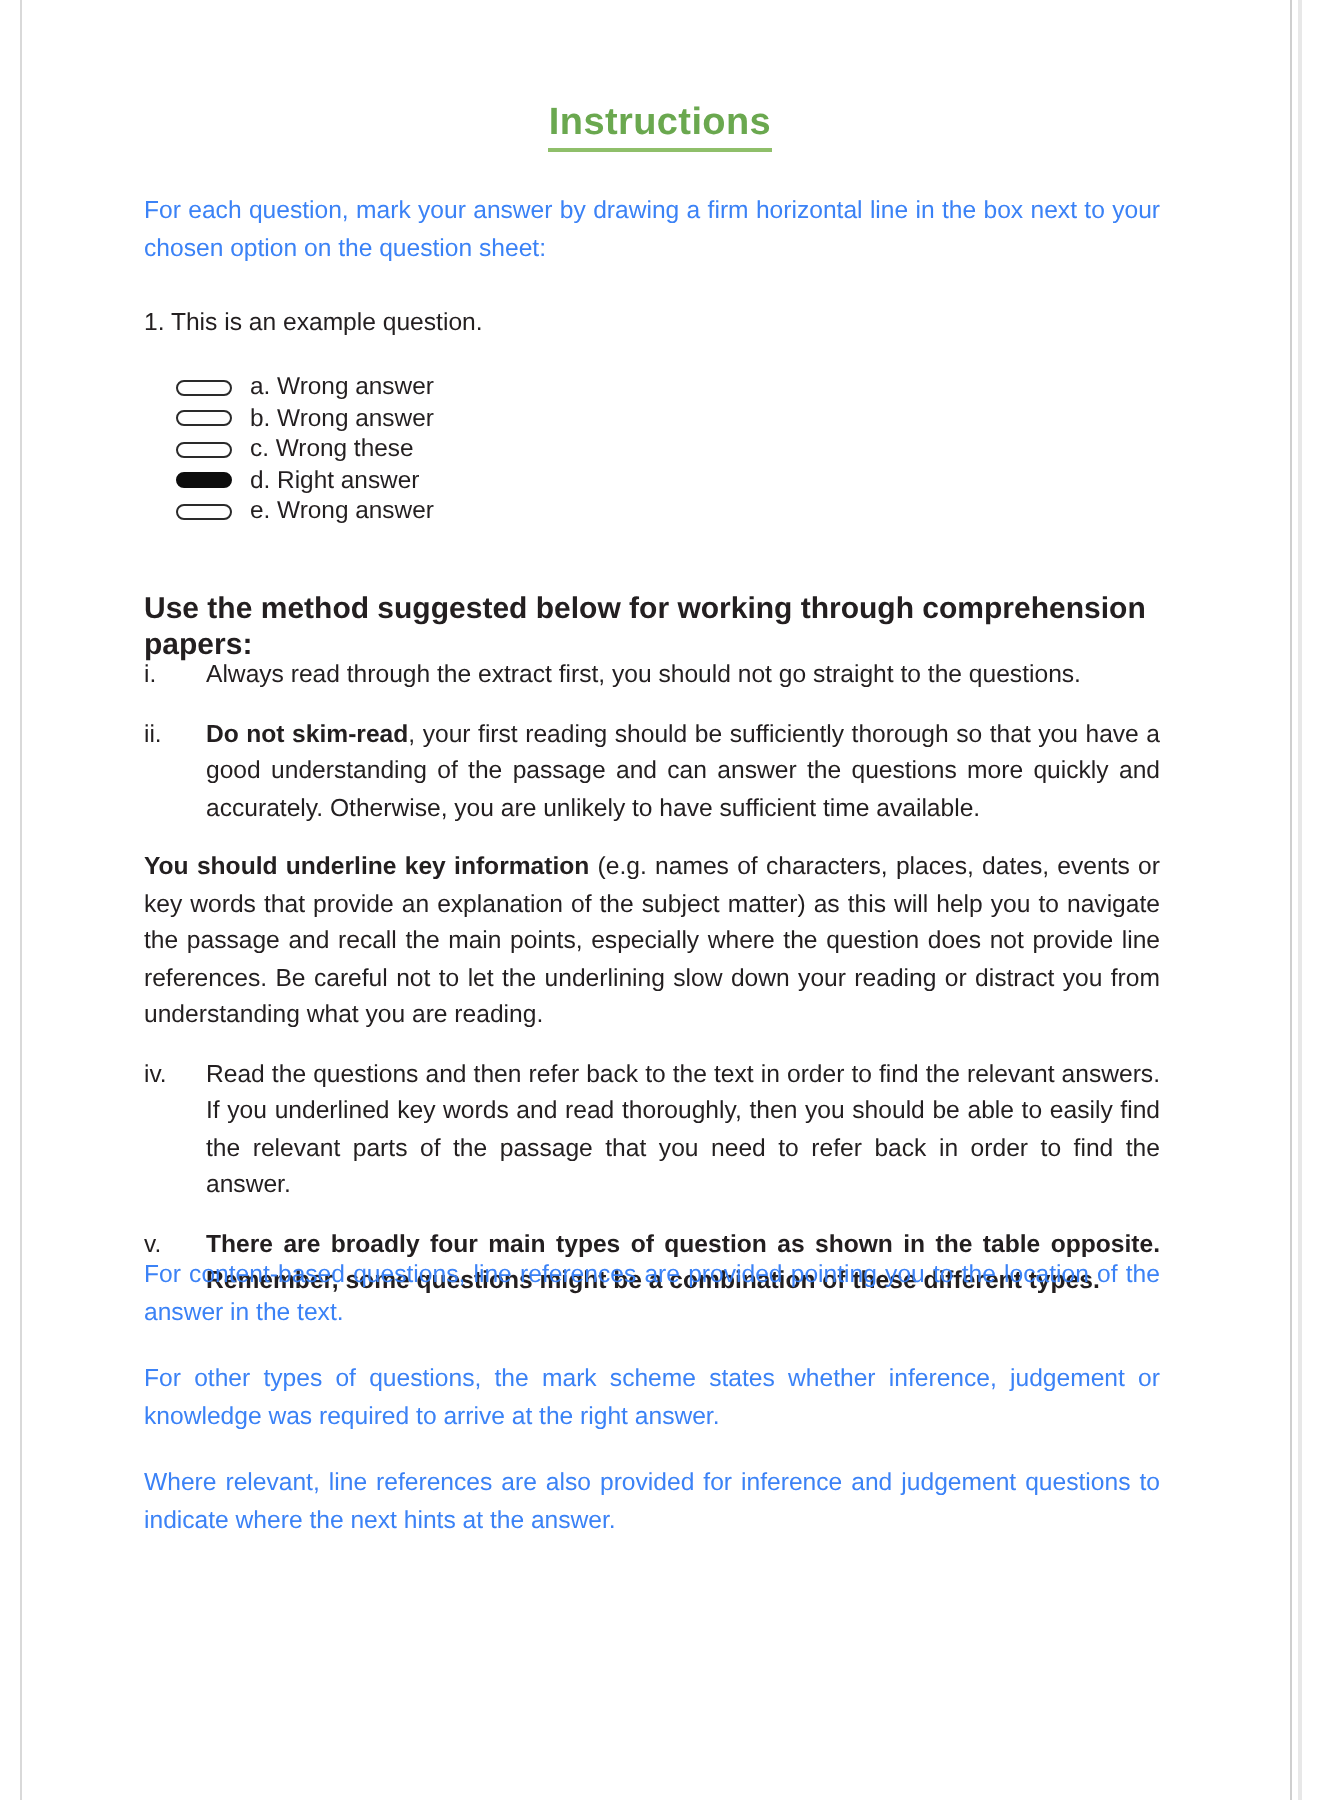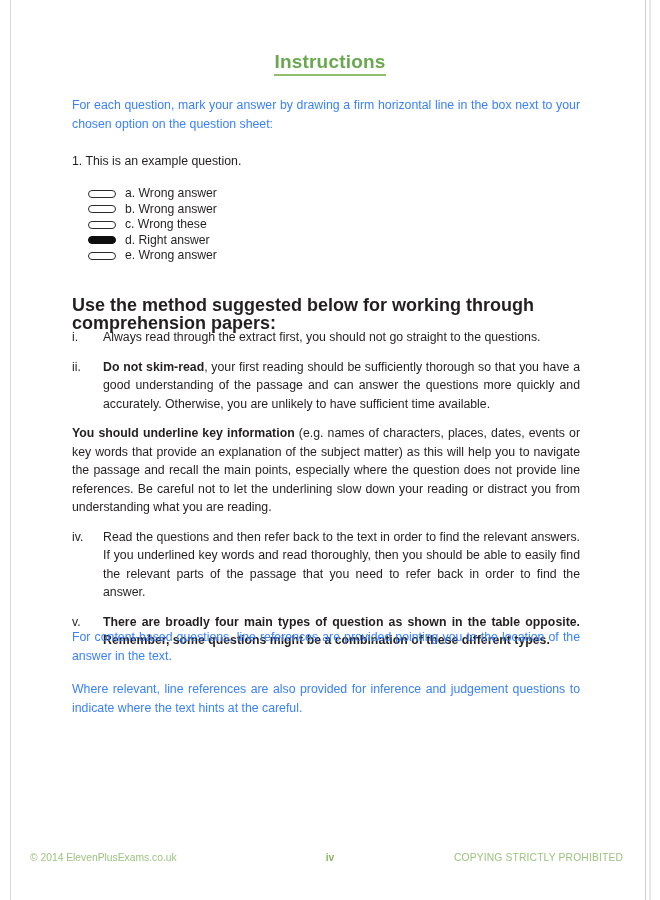--- a/index.html
+++ b/index.html
@@ -115,21 +115,21 @@
     white-space: nowrap;
     line-height: 15.5px;
   }
 
   
   .method-heading {
     position: absolute;
     left: 72px;
     top: 296px;
     width: 508px;
-    font-size: 18px;
+    font-size: 15px;
     font-weight: bold;
     line-height: 18px;
   }
 
   .numbered {
     position: absolute;
     left: 72px;
     top: 328px;
     width: 508px;
   }
@@ -255,22 +255,18 @@
         <div class="num-text">Read the questions and then refer back to the text in order to find the relevant  answers.  If you underlined key words and read thoroughly, then you should be able to  easily find the relevant parts of the passage that you need to refer back in order to find the answer.</div>
       </div>
       <div class="num-item">
         <div class="num-marker">v.</div>
         <div class="num-text bold">There are broadly four main types of question as shown in the table opposite.  Remember, some questions might be a combination of these different types.</div>
       </div>
     </div>
 
   <div class="closing">
       <div class="para">For content-based questions, line references are provided pointing you to the location of the answer in the text.</div>
-      <div class="para">Where relevant, line references are also provided for inference and judgement questions to indicate where the text hints at the careful.</div>
+      <div class="para">For other types of questions, the mark scheme states whether inference, judgement or knowledge was required to arrive at the right answer.</div>
+      <div class="para">Where relevant, line references are also provided for inference and judgement questions to indicate where the next hints at the answer.</div>
     </div>
 
-  <div class="footer">
-    <span class="footer-left">© 2014 ElevenPlusExams.co.uk</span>
-    <span class="footer-center">iv</span>
-    <span class="footer-right">COPYING STRICTLY PROHIBITED</span>
-  </div>
 
 </div>
 
 </body></html>

